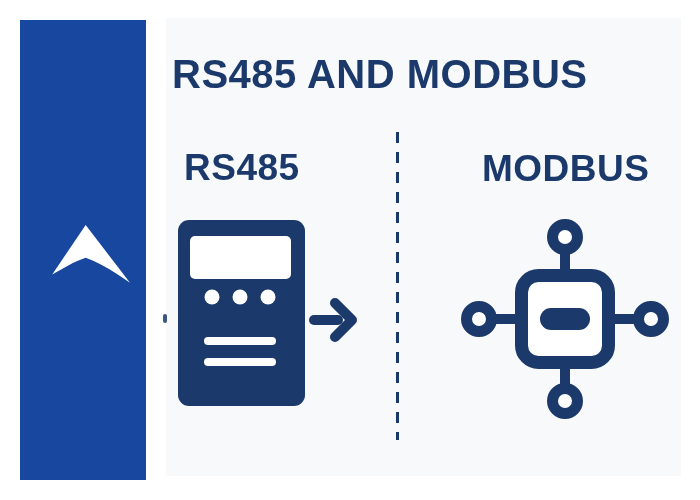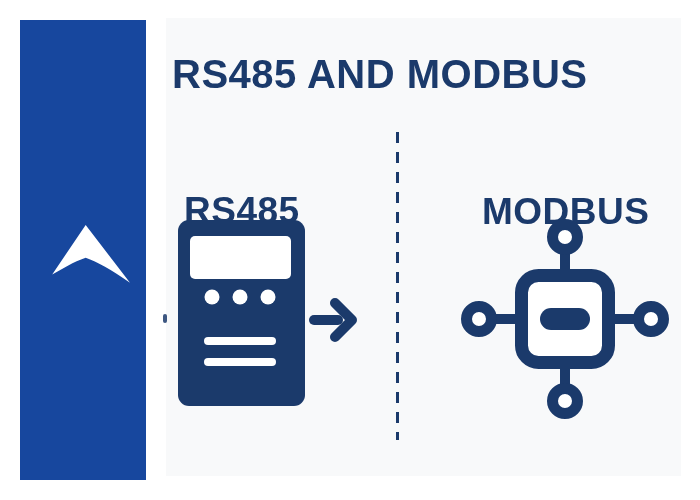--- a/index.html
+++ b/index.html
@@ -35,21 +35,20 @@
     position:absolute;left:172px;top:54px;
     font-size:40px;font-weight:800;line-height:1;
     color:var(--navy);letter-spacing:0.5px;
     white-space:nowrap;
   }
   .col-label{
     position:absolute;
     font-size:37px;font-weight:800;line-height:1;
     color:var(--navy);letter-spacing:0.5px;
     white-space:nowrap;
-    margin-top:43px;
   }
   .col-label.left{left:184px;top:149px;}
   .col-label.right{left:482px;top:150px;}
   .divider{
     position:absolute;left:396px;top:132px;
     width:3px;height:308px;
     background:repeating-linear-gradient(
       to bottom,
       var(--navy) 0px, var(--navy) 11px,
       transparent 11px, transparent 20px);

